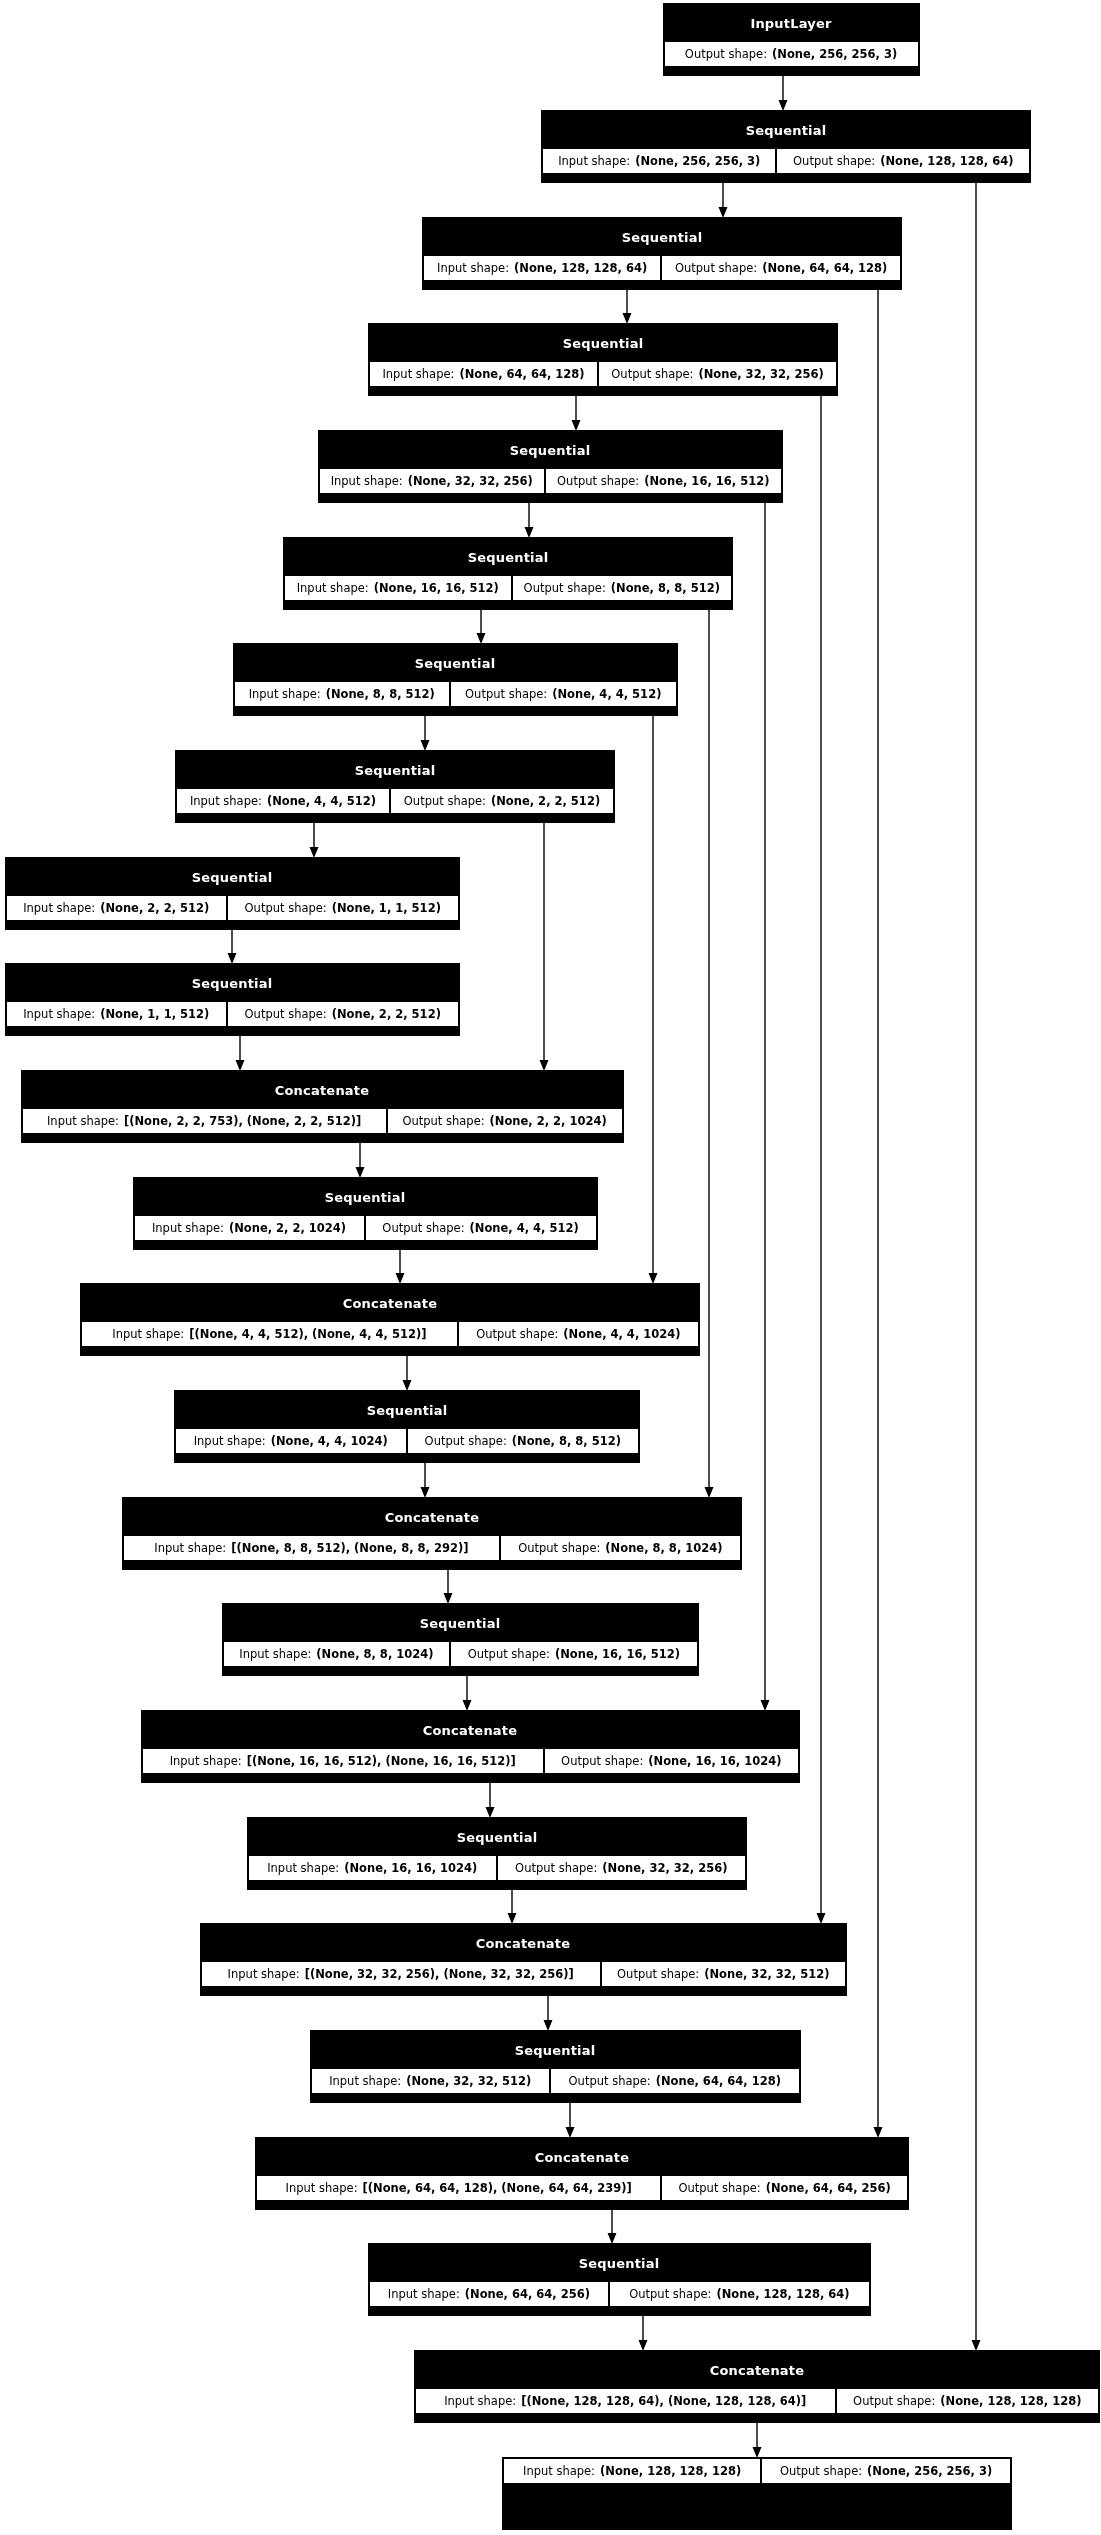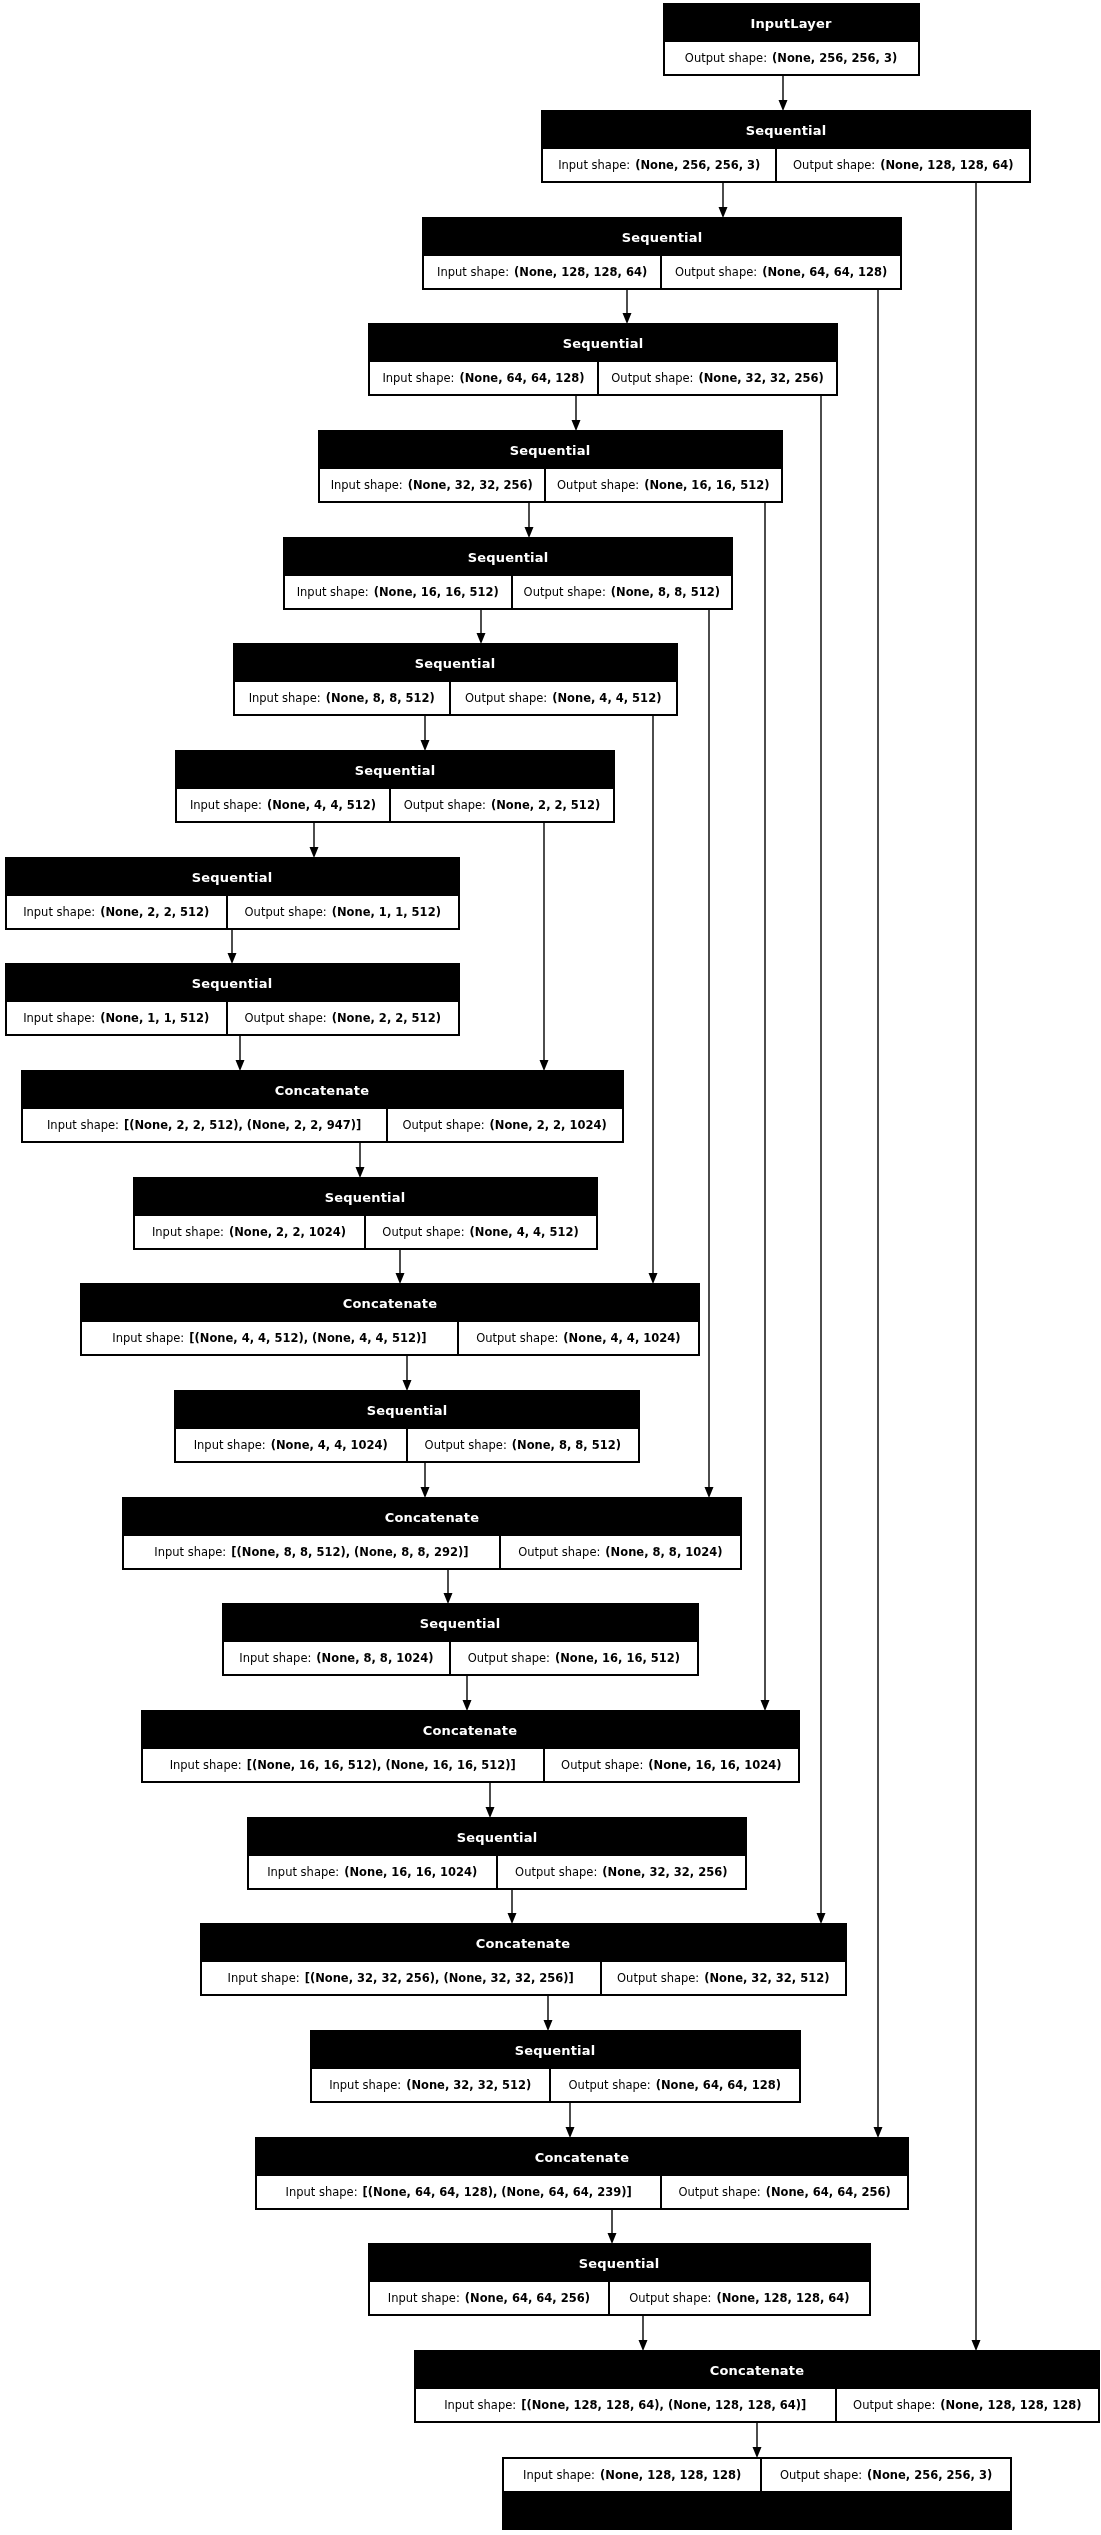--- a/index.html
+++ b/index.html
@@ -34,21 +34,21 @@
     color: #ffffff;
     font-weight: bold;
     font-size: 13px;
     letter-spacing: 0.2px;
     background: #000000;
     white-space: nowrap;
     overflow: hidden;
   }
   .node-cells {
     display: flex;
-    height: 32px;
+    height: 24px;
     background: #000000;
     gap: 2px;
   }
   .cell {
     flex: 1 1 auto;
     background: #ffffff;
     color: #000000;
     display: flex;
     align-items: center;
     justify-content: center;
@@ -250,21 +250,21 @@
           <span class="shape-prefix">Output shape:</span>
           <span class="shape-value">(None, 2, 2, 512)</span>
         </div>
       </div>
     </div>
     <div class="node" style="left: 20.5px; top: 1070px; width: 603px;">
       <div class="node-title">Concatenate</div>
       <div class="node-cells">
         <div class="cell" style="flex-grow: 38;">
           <span class="shape-prefix">Input shape:</span>
-          <span class="shape-value">[(None, 2, 2, 512), (None, 2, 2, 947)]</span>
+          <span class="shape-value">[(None, 2, 2, 753), (None, 2, 2, 512)]</span>
         </div>
         <div class="cell" style="flex-grow: 18;">
           <span class="shape-prefix">Output shape:</span>
           <span class="shape-value">(None, 2, 2, 1024)</span>
         </div>
       </div>
     </div>
     <div class="node" style="left: 132.5px; top: 1177px; width: 465px;">
       <div class="node-title">Sequential</div>
       <div class="node-cells">

